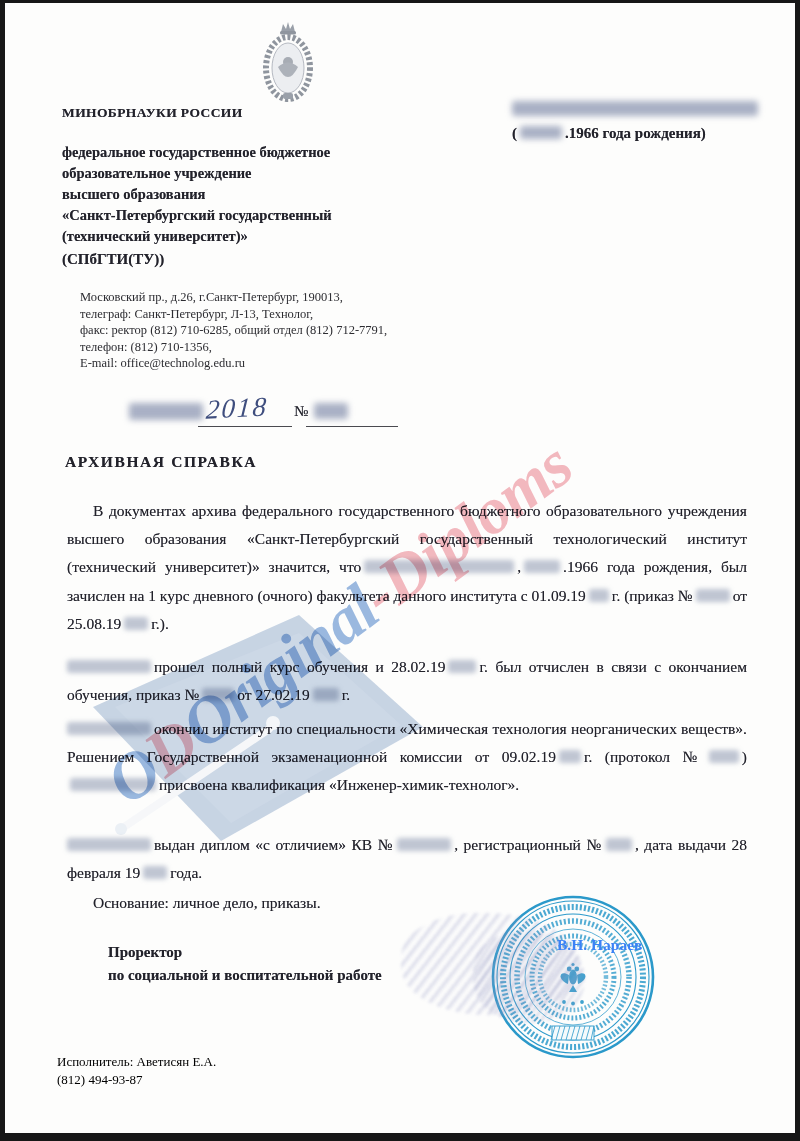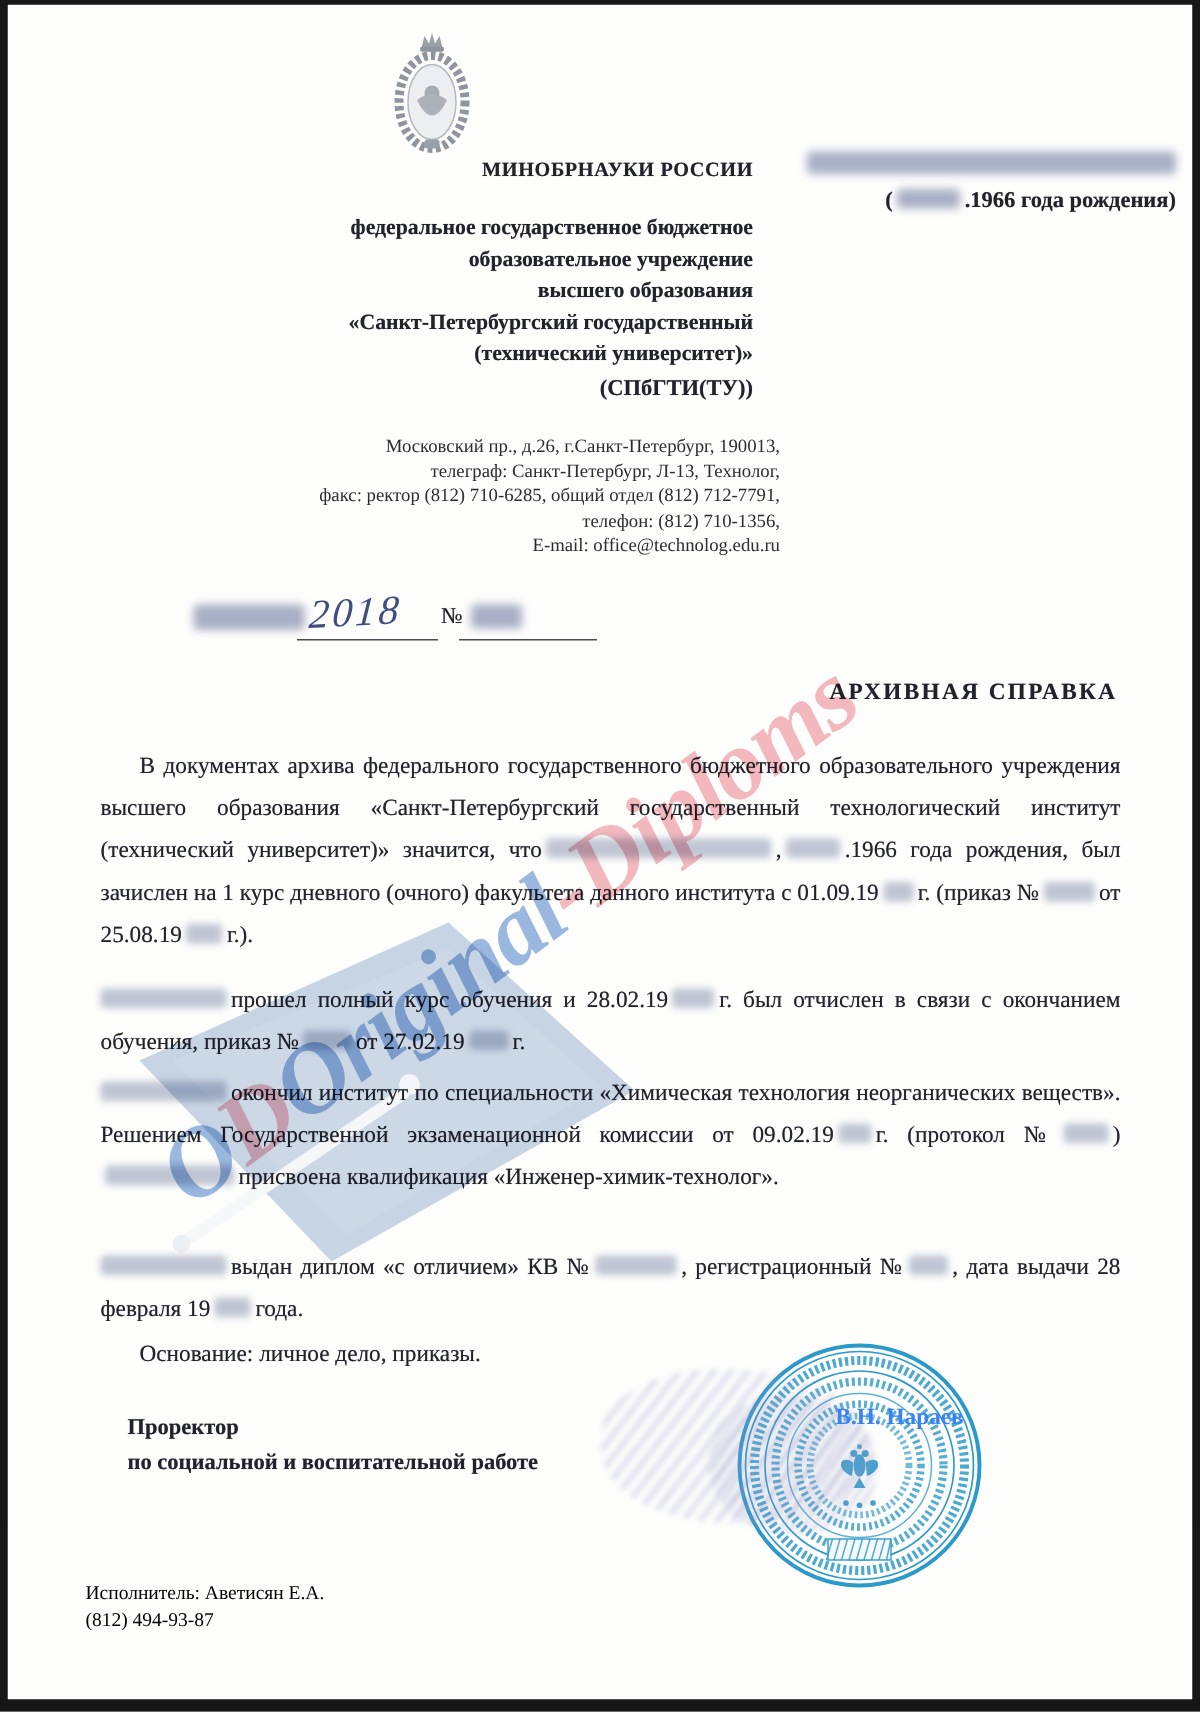--- a/index.html
+++ b/index.html
@@ -1,20 +1,20 @@
 <!DOCTYPE html>
 <html><head>
 <meta charset="utf-8">
 <style>
   html,body{margin:0;padding:0;}
   body{width:800px;height:1141px;position:relative;background:#141414;
        font-family:"Liberation Serif","DejaVu Serif",serif;}
   .page{position:absolute;left:5px;top:3px;right:5px;bottom:8px;background:#fdfdfc;overflow:hidden;}
   .abs{position:absolute;}
-  .ctr{text-align:right;}
+  .ctr{text-align:left;}
   .ink{color:#22222a;text-shadow:0 0 .5px rgba(40,40,60,.55);}
 
   
   .ministry{left:57px;top:102px;width:440px;font-weight:bold;font-size:13.5px;letter-spacing:.4px;}
   .inst{left:57px;top:139px;width:440px;font-weight:bold;font-size:14.5px;line-height:21px;}
   .inst .abbr{font-size:15px;padding-top:2px;}
   .addr{left:75px;top:286px;width:440px;font-size:12.5px;line-height:16.6px;color:#2c2c31;}
 
   
   .recipient{left:507px;top:98px;width:272px;}
@@ -39,21 +39,21 @@
   
   .doctitle{left:60px;top:450px;width:680px;font-weight:bold;font-size:15.5px;letter-spacing:1.6px;}
   .para{left:62px;width:680px;font-size:15.5px;line-height:28.2px;text-align:justify;}
   .p1{top:494px;text-indent:26px;}
   .p2{top:650px;}
   .p3{top:712px;}
   .p4{top:828px;}
   .basis{top:886px;text-indent:26px;text-align:left;}
 
   
-  .sigtitle{left:80px;top:938px;font-weight:bold;font-size:15px;line-height:22.5px;}
+  .sigtitle{left:103px;top:938px;font-weight:bold;font-size:15px;line-height:22.5px;}
   .signame{left:552px;top:933px;font-weight:bold;font-size:15.5px;color:#3b82f6;z-index:9;}
   .executor{left:52px;top:1050px;font-size:13px;line-height:17.5px;color:#000000;}
 
   
   .wmtext{left:128px;top:742px;font-size:66px;font-weight:bold;font-style:italic;
           white-space:nowrap;transform:rotate(-36.5deg);transform-origin:0 90%;
           opacity:.62;mix-blend-mode:multiply;letter-spacing:-1px;z-index:5;}
   .wm-blue{color:#5d8fd0;}
   .wm-red{color:#ee8f9b;}
   .capsvg{left:86px;top:608px;opacity:.55;mix-blend-mode:multiply;z-index:4;}

